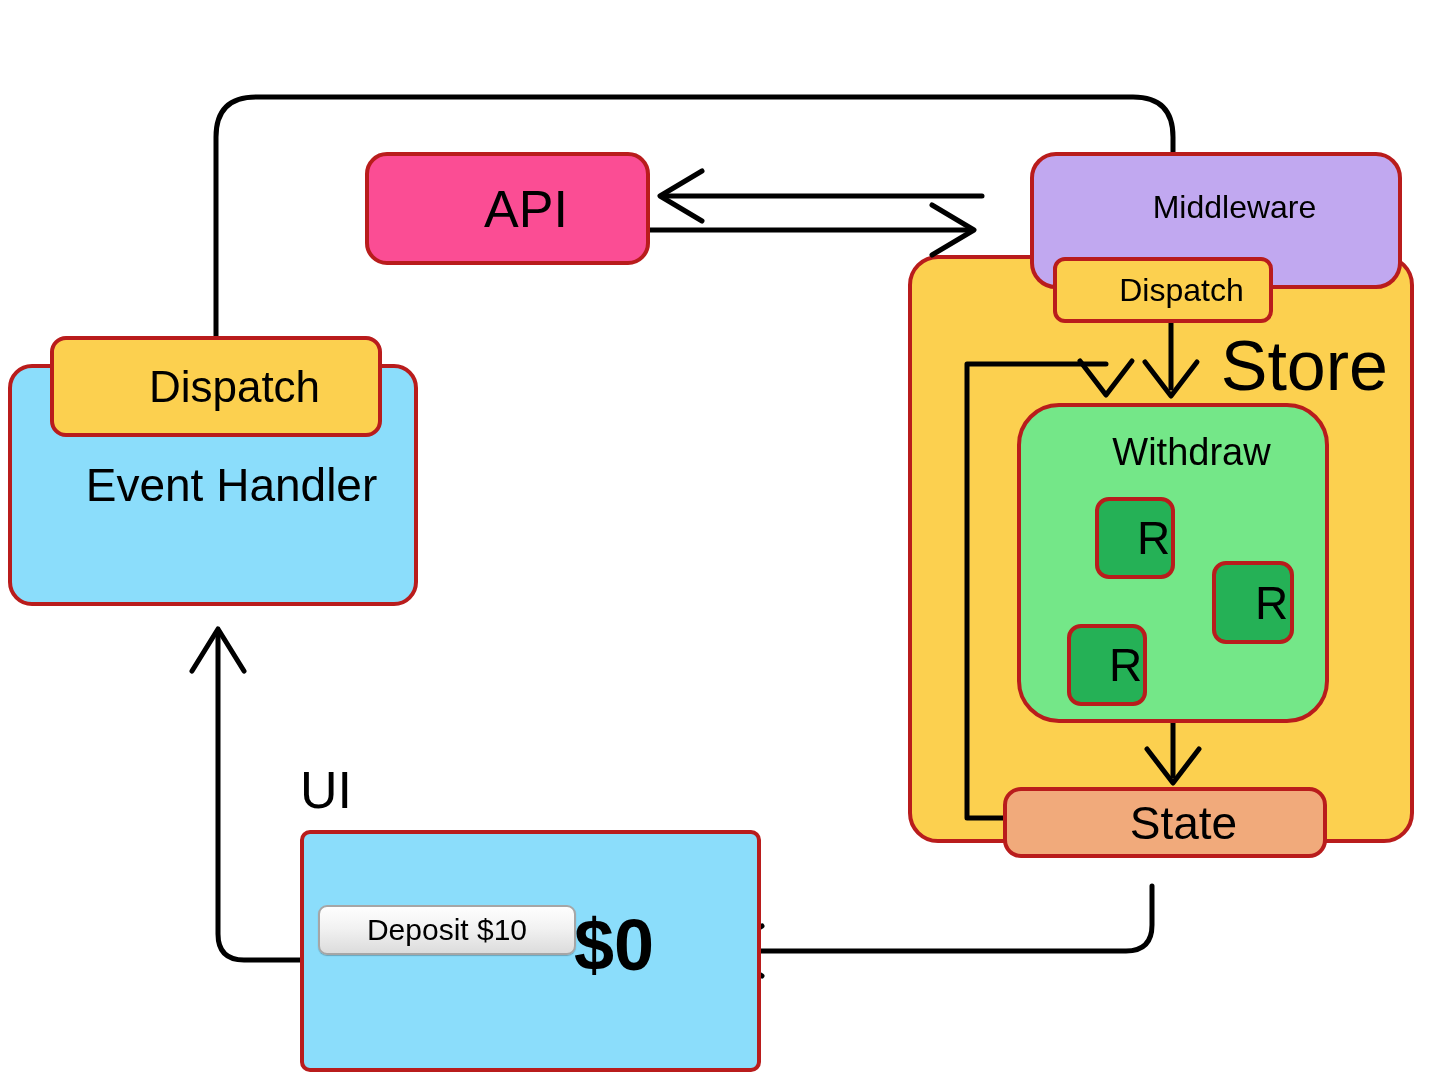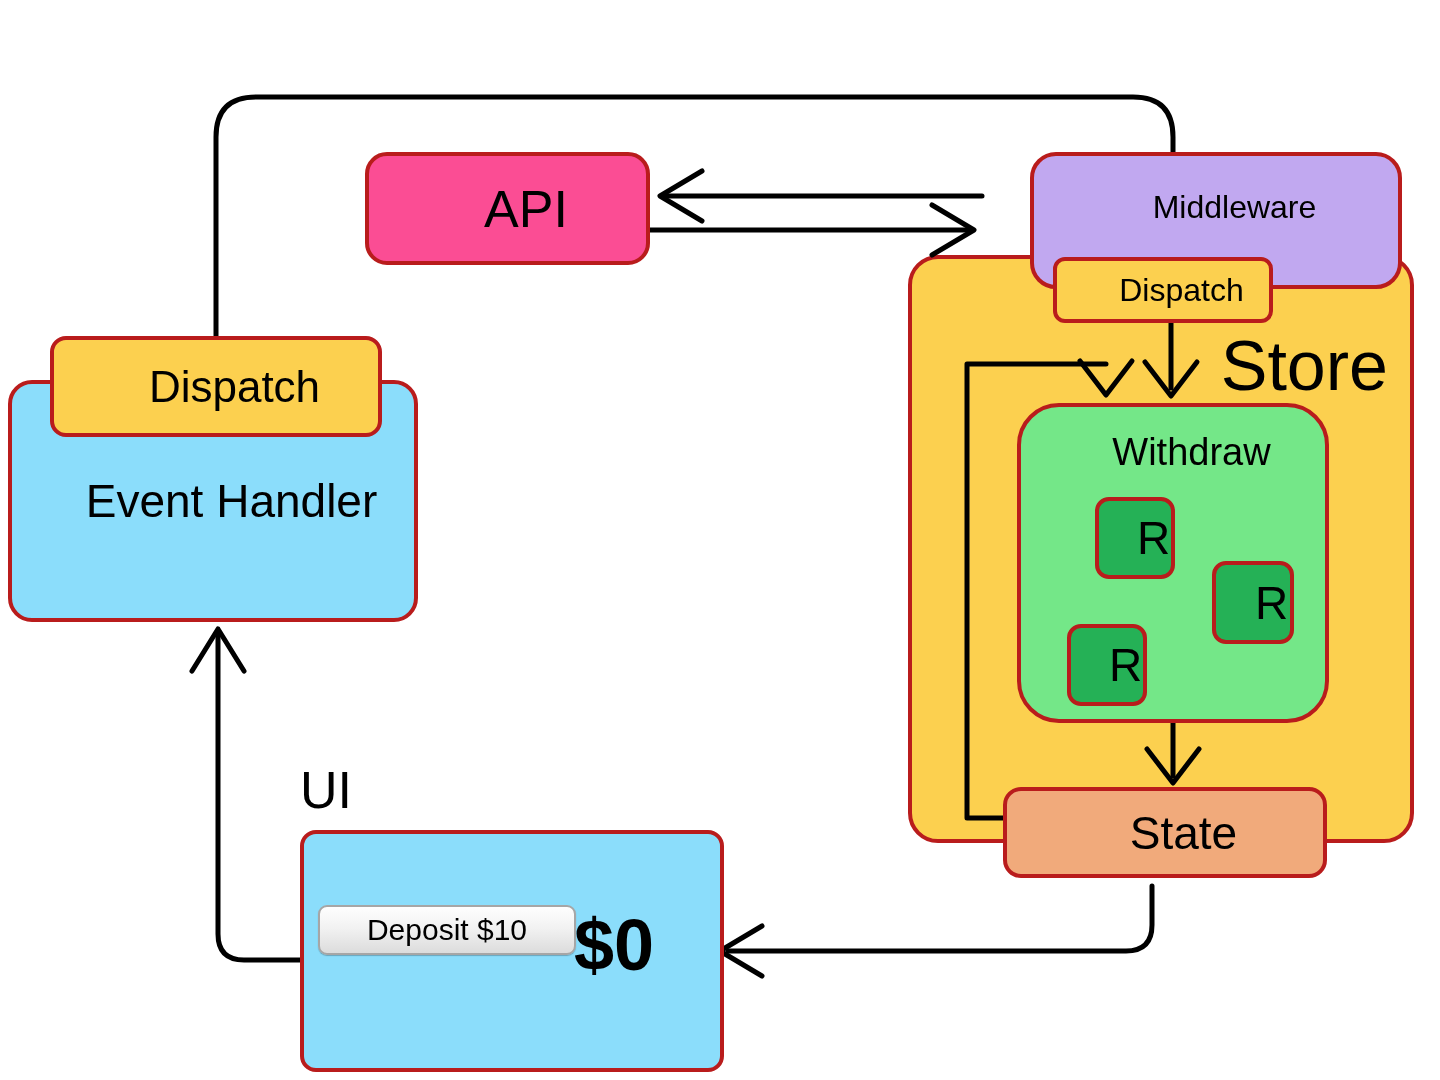--- a/index.html
+++ b/index.html
@@ -63,35 +63,35 @@
     align-items: flex-start; font-size: 38px; padding-top: 26px;
   }
   .r-box {
     background: #25B156; border-radius: 14px; font-size: 46px;
     align-items: center;
   }
   #r-1 { left: 1095px; top: 497px; width: 80px; height: 82px; }
   #r-2 { left: 1212px; top: 561px; width: 82px; height: 83px; }
   #r-3 { left: 1067px; top: 624px; width: 80px; height: 82px; }
   #state {
-    left: 1003px; top: 787px; width: 324px; height: 91px;
+    left: 1003px; top: 787px; width: 324px; height: 71px;
     background: #F1AA7B; border-radius: 18px; font-size: 46px;
   }
   #event-handler {
-    left: 8px; top: 380px; width: 410px; height: 242px;
+    left: 8px; top: 364px; width: 410px; height: 242px;
     background: #8BDDFB; border-radius: 24px; font-size: 46px;
   }
   #event-dispatch {
     left: 50px; top: 336px; width: 332px; height: 101px;
     background: #FCD04F; border-radius: 16px; font-size: 44px;
     z-index: 4;
   }
   #ui-box {
-    left: 300px; top: 830px; width: 424px; height: 242px;
-    background: #8BDDFB; border-radius: 16px;
+    left: 300px; top: 830px; width: 461px; height: 242px;
+    background: #8BDDFB; border-radius: 10px;
   }
   #ui-label {
     position: absolute; left: 300px; top: 760px; width: 413px;
     text-align: left; font-size: 52px; z-index: 3;
   }
   .ui-btn {
     position: absolute; left: 14px; width: 258px; height: 50px;
     border: 2px solid #a6a6a6; border-radius: 9px;
     background: linear-gradient(#fefefe, #f2f2f2 45%, #dcdcdc);
     font-size: 30px; color: #000;

